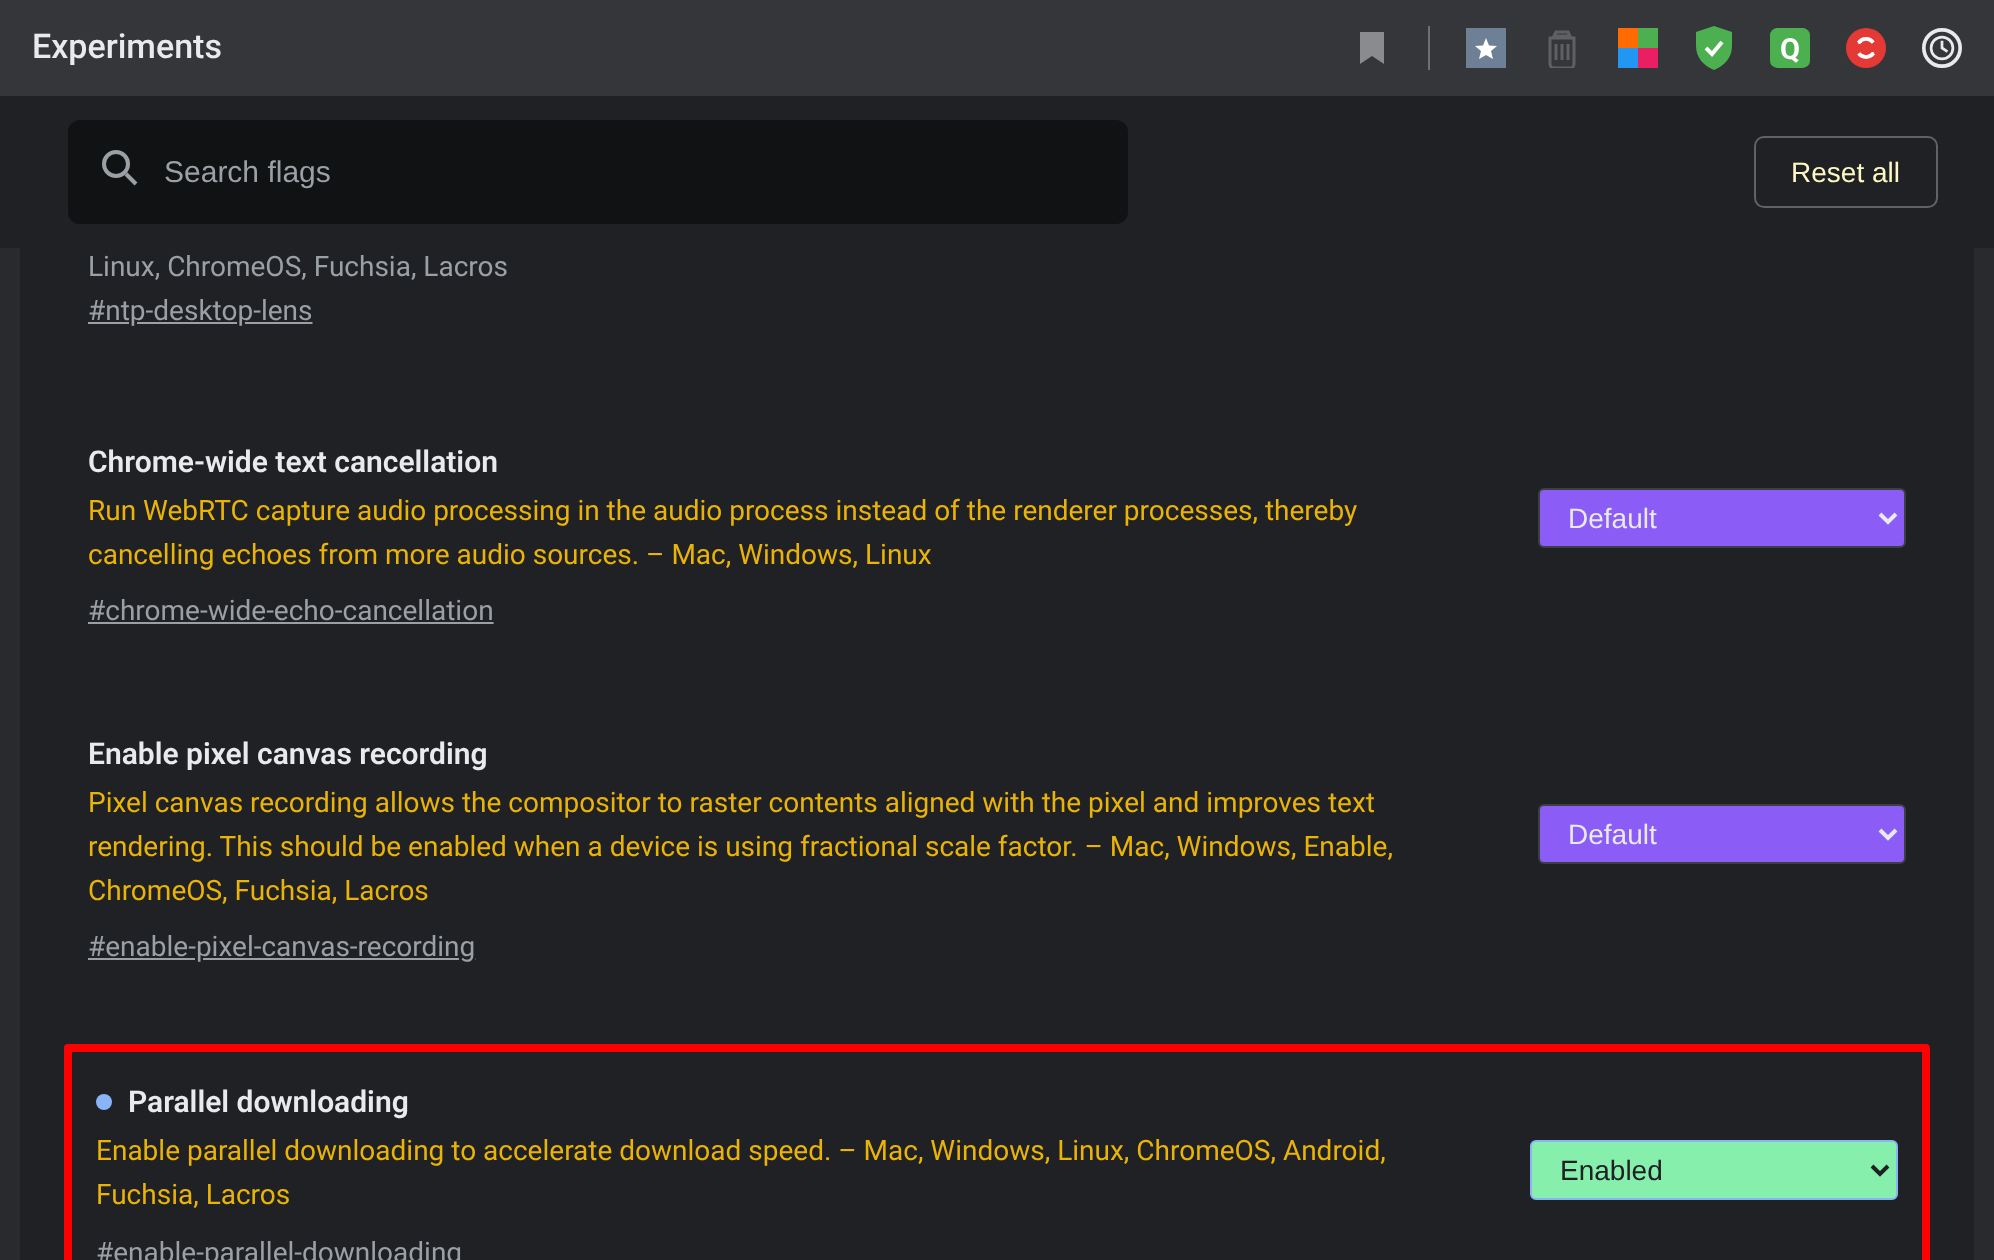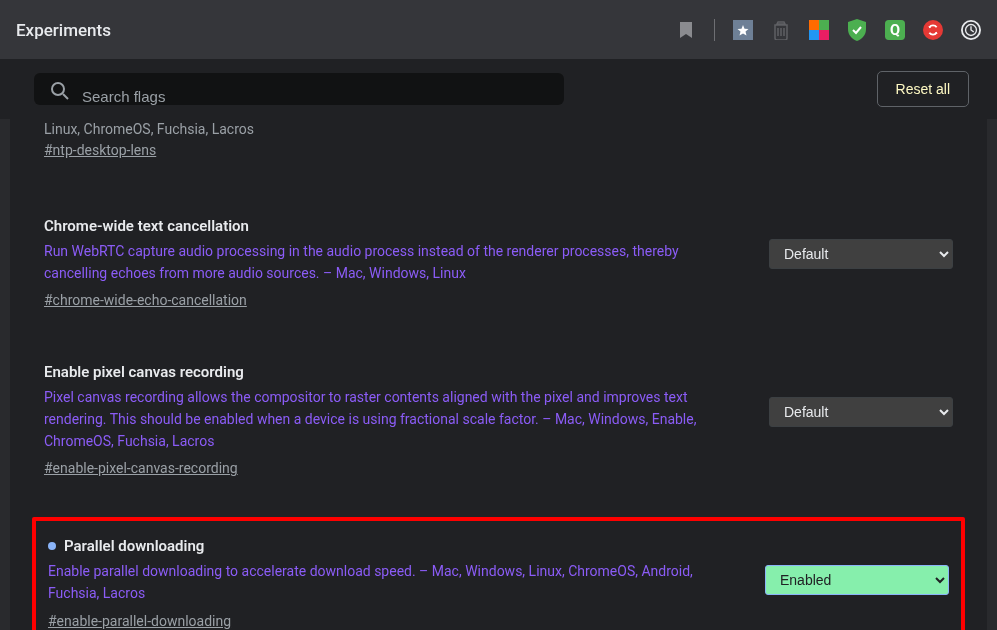--- a/index.html
+++ b/index.html
@@ -5,21 +5,21 @@
 * { margin: 0; padding: 0; box-sizing: border-box; }
 body {
   width: 997px;
   height: 630px;
   background: #292a2d;
   font-family: -apple-system, BlinkMacSystemFont, "Segoe UI", Roboto, sans-serif;
   color: #e8eaed;
   overflow: hidden;
 }
 .topbar {
-  height: 59px;
+  height: 48px;
   background: #35363a;
   display: flex;
   align-items: center;
   padding: 0 16px;
 }
 .topbar-title {
   font-size: 17px;
   font-weight: 500;
   color: #e8eaed;
 }
@@ -43,25 +43,25 @@
 }
 .search-row {
   background: #202124;
   display: flex;
   align-items: center;
   padding: 12px 28px 12px 34px;
   gap: 24px;
 }
 .search-box {
   flex: 0 1 530px;
-  height: 32px;
+  height: 52px;
   background: #111213;
   border-radius: 6px;
   display: flex;
-  align-items: flex-end;
+  align-items: center;
   padding: 0 16px;
   gap: 12px;
 }
 .search-box input {
   background: transparent;
   border: none;
   outline: none;
   color: #9aa0a6;
   font-size: 15px;
   width: 100%;
@@ -110,39 +110,39 @@
 }
 .flag-title .dot {
   width: 8px;
   height: 8px;
   border-radius: 50%;
   background: #8ab4f8;
   flex-shrink: 0;
 }
 .flag-desc {
   font-size: 14px;
-  color: #8b5cf6;
+  color: #eab308;
   line-height: 1.55;
   margin-bottom: 6px;
 }
 .flag-hash {
   font-size: 14px;
   color: #9aa0a6;
   text-decoration: underline;
 }
 .flag-select-wrap {
   flex-shrink: 0;
   display: flex;
   align-items: center;
   padding-top: 22px;
 }
 .flag-select {
   width: 184px;
   height: 30px;
-  background: #404040;
+  background: #8b5cf6;
   border: 1px solid #3c4043;
   color: #e8eaed;
   font-size: 14px;
   padding: 0 10px;
   border-radius: 3px;
   cursor: pointer;
 }
 .flag-select.hl {
   background: #86efac;
   color: #202124;

